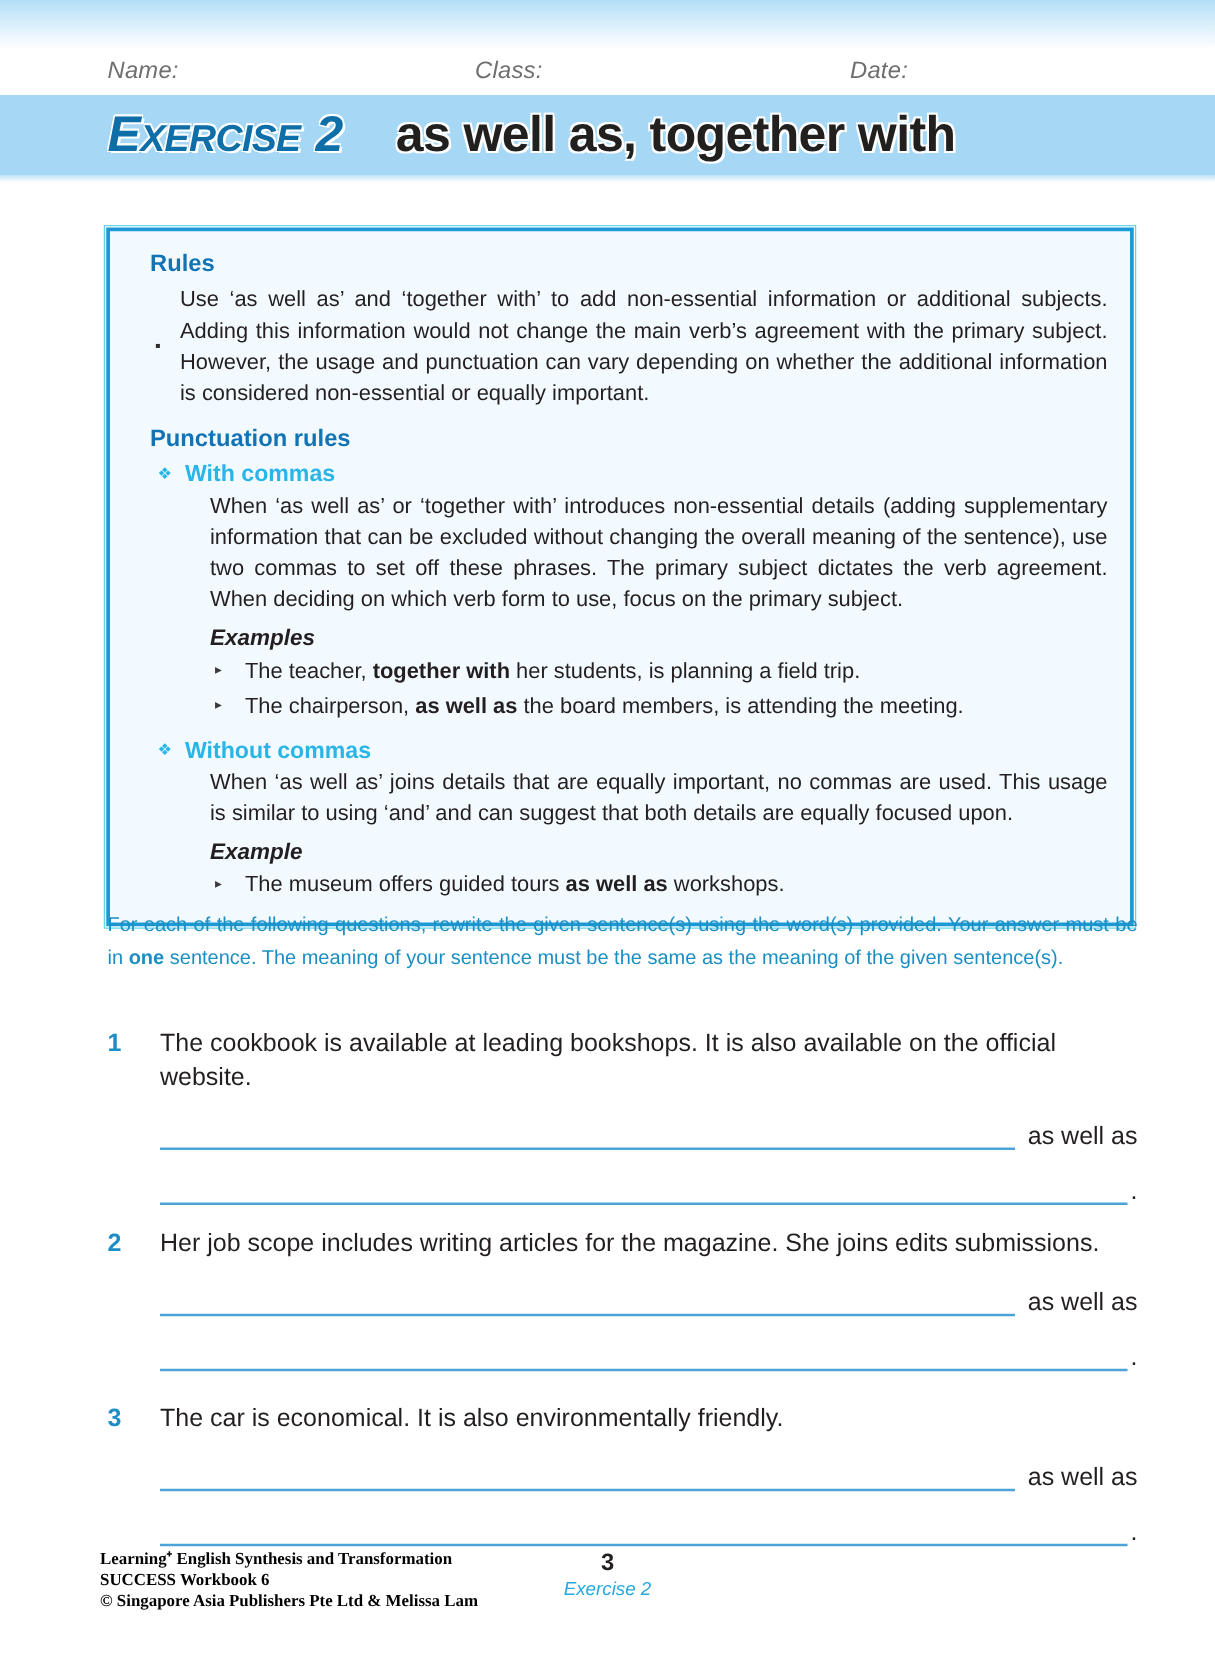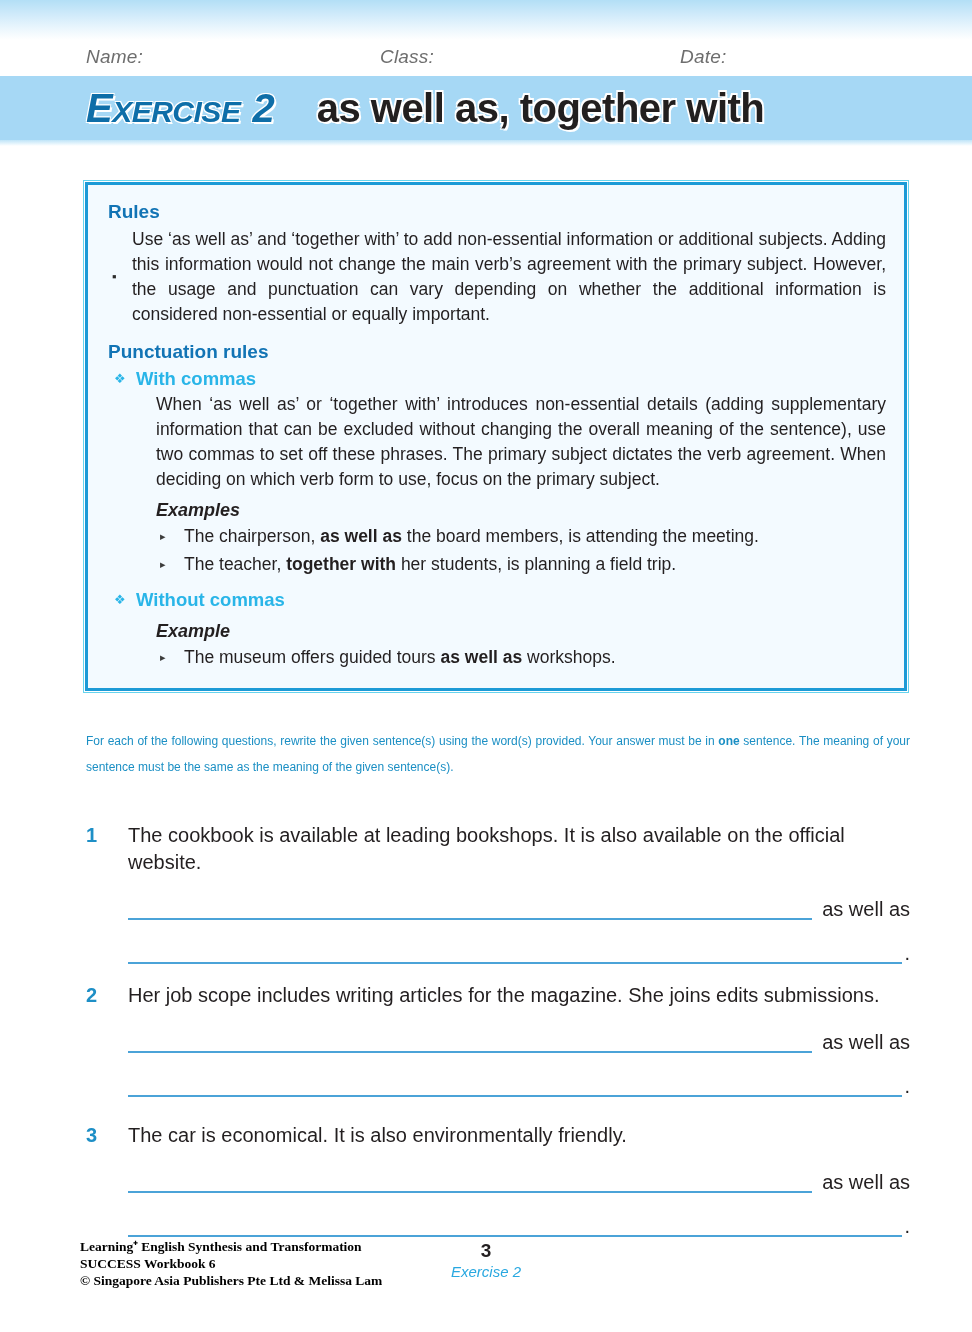--- a/index.html
+++ b/index.html
@@ -89,21 +89,21 @@
   
   .rules-box {
     position: absolute;
     left: 85px;
     top: 182px;
     width: 822px;
     background: #f3faff;
     border: 3px solid #1c9ad6;
     outline: 1px solid #67d4ee;
     outline-offset: 1px;
-    padding: 16px 18px 16px 20px;
+    padding: 16px 18px 16px 32px;
   }
 
   .rules-heading {
     font-size: 19px;
     font-weight: bold;
     color: #1274b5;
     margin-bottom: 4px;
   }
 
   .sq-item {
@@ -180,21 +180,21 @@
   .ex-text b { font-weight: bold; }
 
   .gap-sm { height: 8px; }
 
   
   .instructions {
     position: absolute;
     left: 86px;
     top: 728px;
     width: 824px;
-    font-size: 12px;
+    font-size: 16px;
     line-height: 26px;
     color: #1b8fc4;
     text-align: justify;
   }
   .instructions b { font-weight: bold; color: #1b8fc4; }
 
   
   .question { position: absolute; left: 86px; width: 824px; }
   .q-head { display: flex; }
   .q-num {
@@ -317,36 +317,37 @@
     <span class="dia-bullet"></span>
     <span class="sub-heading">With commas</span>
   </div>
   <div class="indent-block">
     <div class="body-text">When ‘as well as’ or ‘together with’ introduces non-essential details (adding supplementary information that can be excluded without changing the overall meaning of the sentence), use two commas to set off these phrases. The primary subject dictates the verb agreement. When deciding on which verb form to use, focus on the primary subject.</div>
 
     <div class="examples-label">Examples</div>
 
     <div class="ex-item">
       <span class="ex-bullet"></span>
-      <span class="ex-text"><span>The chairperson, </span><b>as well as</b><span> the board members, is attending the meeting.</span></span>
+      <span class="ex-text"><span>The teacher, </span><b>together with</b><span> her students, is planning a field trip.</span></span>
     </div>
 
     <div class="ex-item">
       <span class="ex-bullet"></span>
-      <span class="ex-text"><span>The teacher, </span><b>together with</b><span> her students, is planning a field trip.</span></span>
+      <span class="ex-text"><span>The chairperson, </span><b>as well as</b><span> the board members, is attending the meeting.</span></span>
     </div>
   </div>
 
   <div class="gap-sm"></div>
 
   <div class="dia-item">
     <span class="dia-bullet"></span>
     <span class="sub-heading">Without commas</span>
   </div>
   <div class="indent-block">
+    <div class="body-text">When ‘as well as’ joins details that are equally important, no commas are used. This usage is similar to using ‘and’ and can suggest that both details are equally focused upon.</div>
 
     <div class="examples-label">Example</div>
 
     <div class="ex-item">
       <span class="ex-bullet"></span>
       <span class="ex-text"><span>The museum offers guided tours </span><b>as well as</b><span> workshops.</span></span>
     </div>
   </div>
 </div>
 

